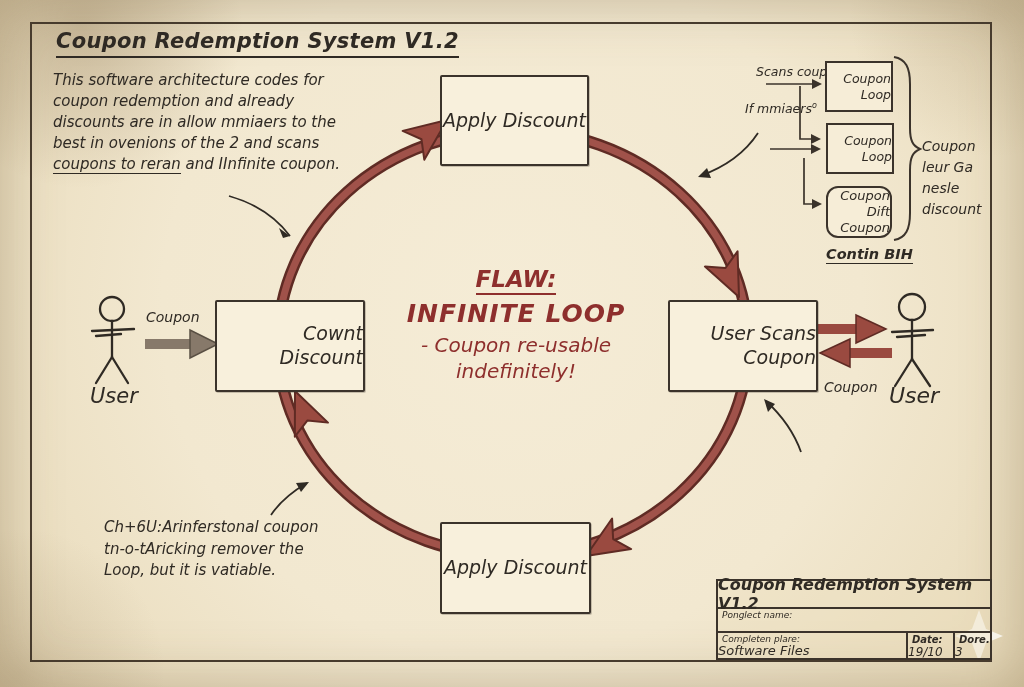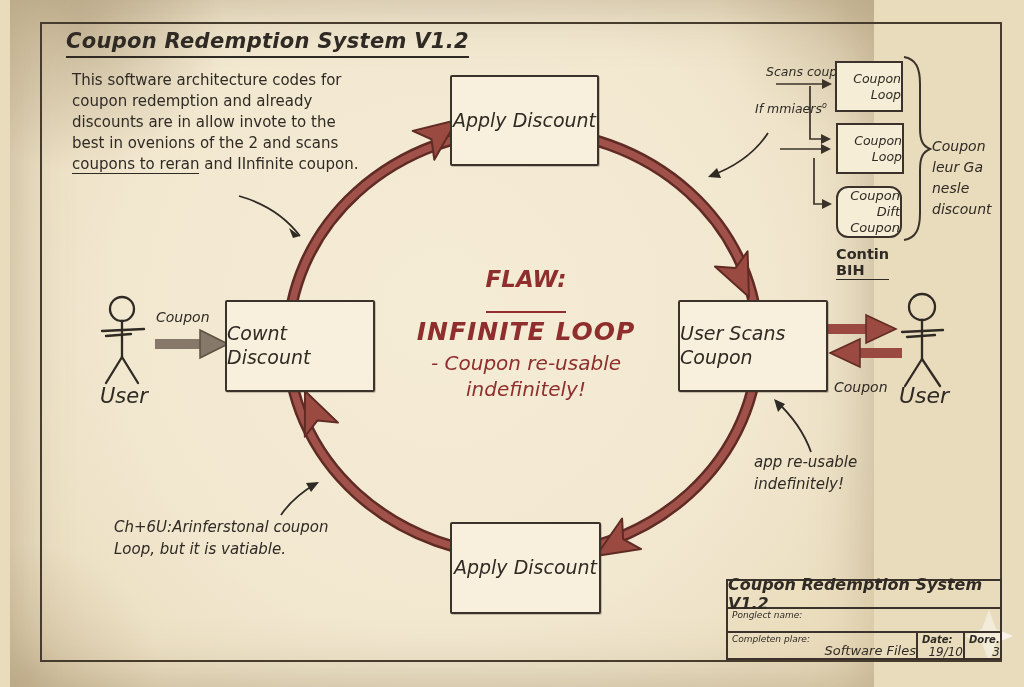--- a/index.html
+++ b/index.html
@@ -2,80 +2,79 @@
 <html><head>
 <meta charset="utf-8">
 <style>
   html,body{margin:0;padding:0;}
   body{
     width:1024px;height:687px;overflow:hidden;
     font-family:"DejaVu Sans",sans-serif;
     background:#e9dcbd;
   }
   .canvas{
-    position:relative;width:864px;height:687px;
+    position:relative;width:1024px;height:687px;
     background:
       radial-gradient(circle at 8% 4%, rgba(120,95,60,.30), rgba(120,95,60,0) 14%),
       radial-gradient(circle at 97% 2%, rgba(120,95,60,.18), rgba(120,95,60,0) 12%),
       radial-gradient(circle at 2% 98%, rgba(120,95,60,.18), rgba(120,95,60,0) 12%),
       radial-gradient(circle at 50% 45%, #f5ecd6 0%, #f2e8d0 55%, #e7d9b8 100%);
     box-shadow:inset 0 0 60px rgba(110,85,50,.35);
     color:#2f2a24;
-    margin-left:10px;
   }
   .layer{position:absolute;left:0;top:0;}
   .frame{
     position:absolute;left:30px;top:22px;width:958px;height:636px;
     border:2px solid #473b2d;
   }
   .abs{position:absolute;}
   
   .page-title{
     left:56px;top:29px;font-size:21px;font-weight:bold;font-style:italic;
     border-bottom:2px solid #2f2a24;padding-bottom:3px;letter-spacing:.3px;
   }
-  .intro{left:62px;top:70px;width:324px;font-size:15px;line-height:21px;}
+  .intro{left:53px;top:70px;width:324px;font-size:15px;line-height:21px;font-style:italic;}
   .intro .u{border-bottom:1.6px solid #2f2a24;}
   
   .node{
     background:#f8f0dc;border:2.5px solid #3b332b;border-radius:2px;
-    display:flex;align-items:center;justify-content:center;text-align:left;
+    display:flex;align-items:center;justify-content:center;text-align:right;
     font-size:19px;font-style:italic;line-height:1.25;box-shadow:1px 1px 0 rgba(59,51,43,.25);
   }
   .flaw{left:392px;top:266px;width:248px;text-align:center;color:#8e2f2d;font-style:italic;}
-  .flaw .h{font-size:23px;font-weight:bold;display:inline-block;border-bottom:2px solid #8e2f2d;padding-bottom:19px;}
+  .flaw .h{font-size:23px;font-weight:bold;display:inline-block;border-bottom:2px solid #8e2f2d;padding-bottom:1px;}
   .flaw .l1{font-size:25px;font-weight:bold;letter-spacing:1px;margin-top:4px;}
   .flaw .l2{font-size:20px;margin-top:5px;}
   .flaw .l3{font-size:20px;margin-top:2px;}
   .lbl{font-style:italic;}
   
   .mini{
     background:#f6edd7;border:2px solid #3b332b;
     display:flex;align-items:center;justify-content:center;text-align:right;
     font-size:12.5px;font-style:italic;line-height:1.25;
   }
   .bracket-text{left:922px;top:136px;font-size:14px;font-style:italic;line-height:21px;}
-  .caption{left:826px;top:246px;font-size:14.5px;font-weight:bold;
+  .caption{left:826px;top:246px;font-size:14.5px;font-weight:bold;font-style:italic;
            border-bottom:1.6px solid #2f2a24;padding-bottom:1px;}
   .note{font-size:15px;font-style:italic;line-height:21.5px;}
   
   .tblock{left:716px;top:579px;width:276px;height:81px;border:2px solid #3b332b;
           box-sizing:border-box;background:rgba(235,220,185,.35);}
   .tb-r1{height:26px;border-bottom:2px solid #3b332b;display:flex;align-items:center;justify-content:center;
          font-size:16px;font-weight:bold;font-style:italic;}
   .tb-r2{height:22px;border-bottom:2px solid #3b332b;position:relative;padding-left:42px;}
   .tb-r2 .sl{position:absolute;left:4px;top:1px;font-size:9px;font-style:italic;}
   .tb-r2 .v{position:absolute;left:0;right:0;top:3px;text-align:center;font-size:14px;font-style:italic;}
   .tb-r3{height:27px;display:flex;}
   .tb-c{position:relative;box-sizing:border-box;padding-left:24px;}
   .tb-c1{flex:1;border-right:2px solid #3b332b;}
   .tb-c2{width:47px;border-right:2px solid #3b332b;}
   .tb-c3{width:35px;}
   .tb-c .sl{position:absolute;left:4px;top:1px;font-size:9px;font-style:italic;}
-  .tb-c .v{position:absolute;left:0;right:0;top:10px;text-align:right;font-size:13px;font-style:italic;}
+  .tb-c .v{position:absolute;left:0;right:0;top:10px;text-align:left;font-size:13px;font-style:italic;}
   .tb-c2 .sl,.tb-c3 .sl{font-size:10px;font-weight:bold;}
   .tb-c2 .v,.tb-c3 .v{top:12px;font-size:12px;}
 </style>
 </head>
 <body>
 
 <div class="canvas">
 
   <svg class="layer" width="1024" height="687" viewBox="0 0 1024 687">
 
@@ -163,21 +162,21 @@
     <polygon points="979,610 986,629 1003,636 986,643 979,662 972,643 955,636 972,629" fill="#ffffff" opacity="0.72"></polygon>
   </svg>
 
   <div class="frame"></div>
 
   <div class="abs page-title">Coupon Redemption System V1.2</div>
 
   <div class="abs intro">
     <div>This software architecture codes for</div>
     <div>coupon redemption and already</div>
-    <div>discounts are in allow invote to the</div>
+    <div>discounts are in allow mmiaers to the</div>
     <div>best in ovenions of the 2 and scans</div>
     <div><span class="u">coupons to reran</span><span> and IInfinite coupon.</span></div>
   </div>
 
   <div class="abs node" style="left:440px;top:75px;width:145px;height:87px;">Apply Discount</div>
   <div class="abs node" style="left:668px;top:300px;width:146px;height:88px;">User Scans Coupon</div>
   <div class="abs node" style="left:440px;top:522px;width:147px;height:88px;">Apply Discount</div>
   <div class="abs node" style="left:215px;top:300px;width:146px;height:88px;">Cownt Discount</div>
 
   <div class="abs flaw">
@@ -202,25 +201,25 @@
   <div class="abs bracket-text">
     <div>Coupon</div>
     <div>leur Ga</div>
     <div>nesle</div>
     <div>discount</div>
   </div>
   <div class="abs caption">Contin BIH</div>
 
   <div class="abs note" style="left:104px;top:517px;">
     <div>Ch+6U:Arinferstonal coupon</div>
+    <div>tn-o-tAricking remover the</div>
     <div>Loop, but it is vatiable.</div>
   </div>
 
   <div class="abs note" style="left:744px;top:452px;">
-    <div>app re-usable indefinitely!</div>
   </div>
 
   <div class="abs tblock">
     <div class="tb-r1">Coupon Redemption System V1.2</div>
     <div class="tb-r2">
       <span class="sl">Ponglect name:</span>
     </div>
     <div class="tb-r3">
       <div class="tb-c tb-c1">
         <span class="sl">Completen plare:</span>

